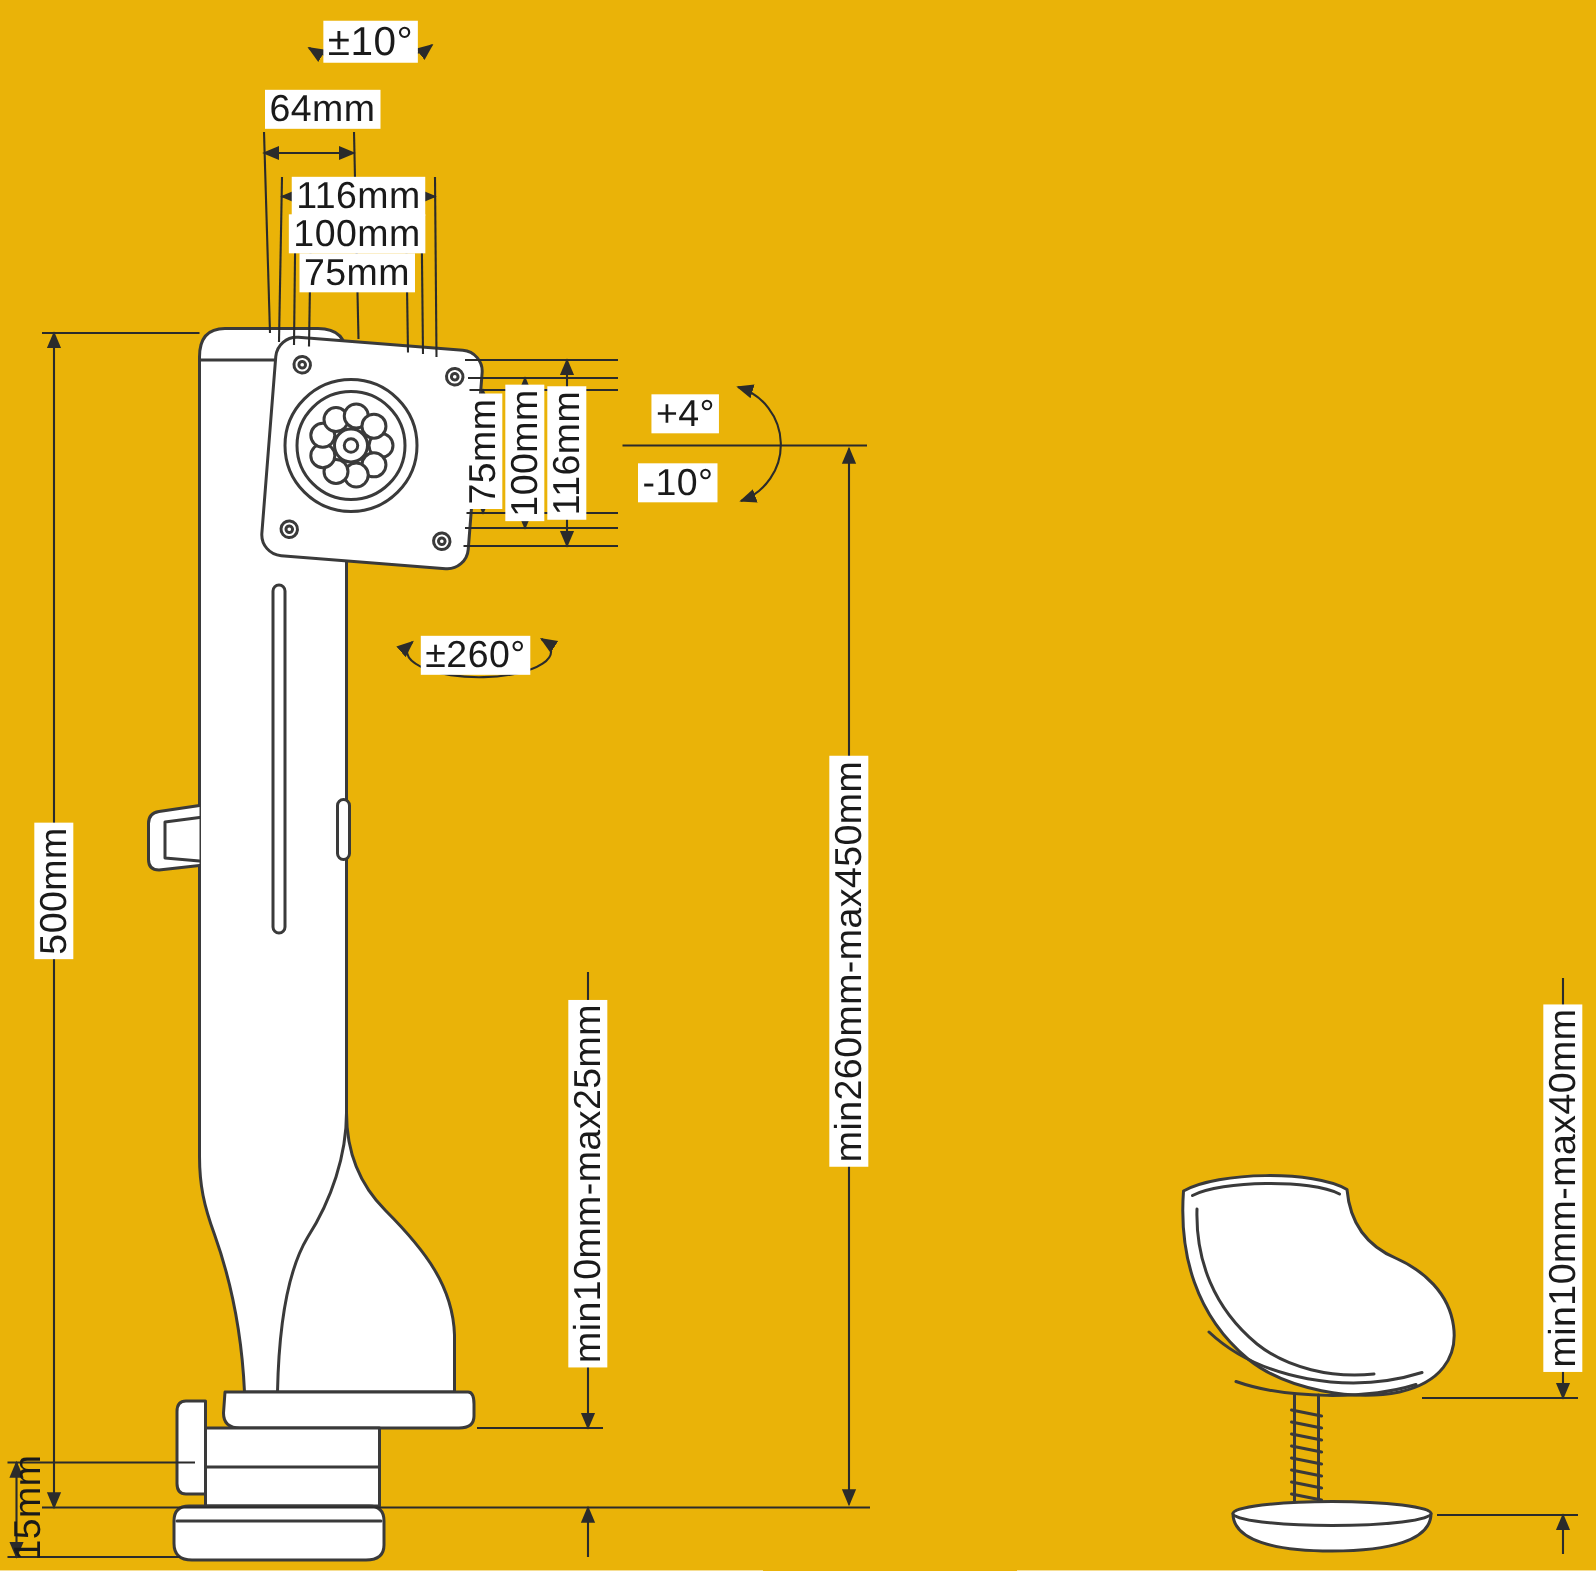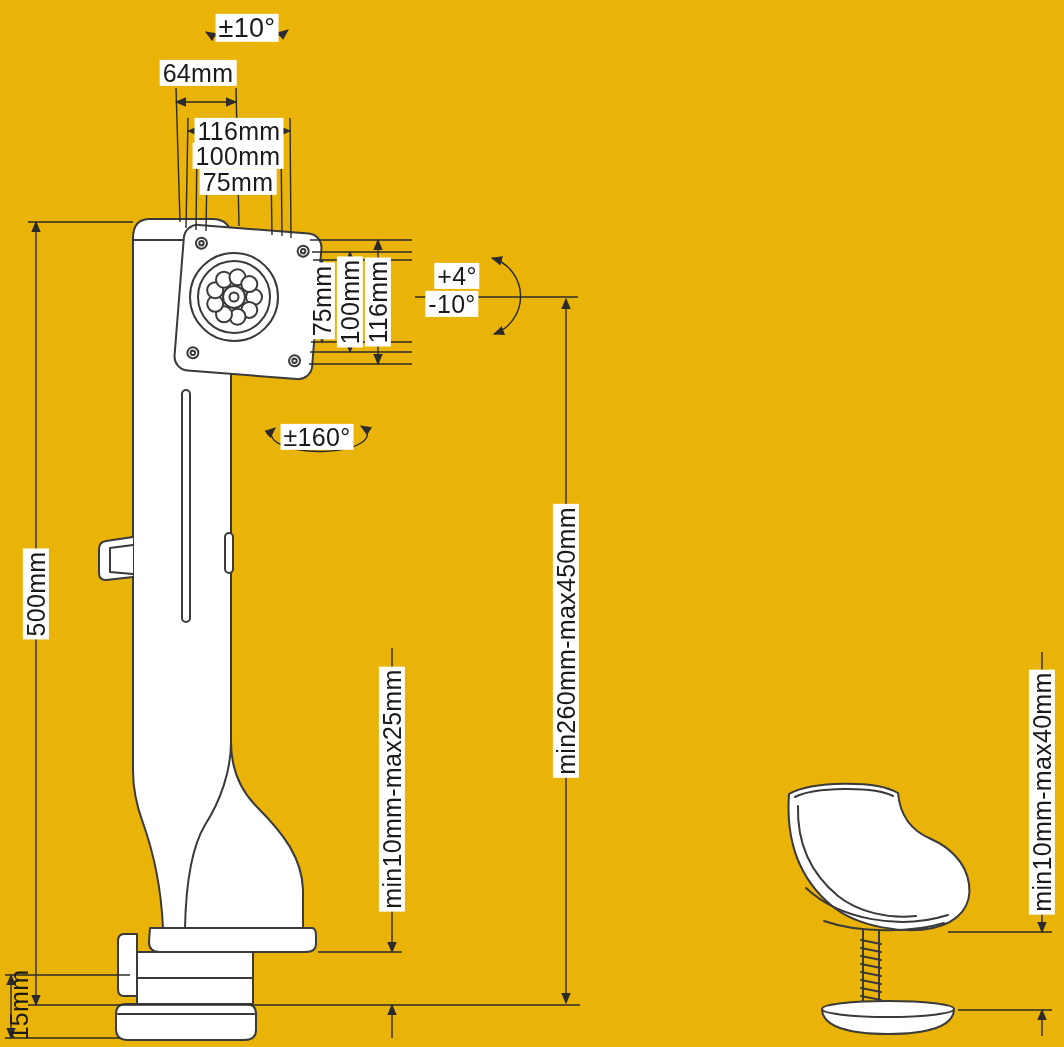--- a/index.html
+++ b/index.html
@@ -152,29 +152,29 @@
       <line x1="5" y1="1038" x2="120" y2="1038"></line>
 
       <line x1="1042" y1="652" x2="1042" y2="932" marker-end="url(#arr)"></line>
       <line x1="1042" y1="1036" x2="1042" y2="1010" marker-end="url(#arr)"></line>
       <line x1="948" y1="932" x2="1052" y2="932"></line>
       <line x1="958" y1="1010" x2="1052" y2="1010"></line>
     </g>
   </svg>
 
   <span class="lbl big" style="left:247px;top:28px">±10°</span>
-  <span class="lbl" style="left:198px;top:73px">64mm</span>
+  <span class="lbl" style="left:215px;top:73px">64mm</span>
   <span class="lbl" style="left:239px;top:131px">116mm</span>
   <span class="lbl" style="left:238px;top:156px">100mm</span>
   <span class="lbl" style="left:238px;top:182px">75mm</span>
   <span class="lbl v" style="left:322px;top:301px">75mm</span>
   <span class="lbl v" style="left:350px;top:302px">100mm</span>
   <span class="lbl v" style="left:378px;top:302px">116mm</span>
   <span class="lbl" style="left:457px;top:276px">+4°</span>
-  <span class="lbl" style="left:452px;top:304px">-10°</span>
-  <span class="lbl" style="left:317px;top:437px">±160°</span>
+  <span class="lbl" style="left:452px;top:322px">-10°</span>
+  <span class="lbl" style="left:317px;top:437px">±260°</span>
   <span class="lbl v" style="left:36px;top:594px">500mm</span>
   <span class="lbl v" style="left:392px;top:789px">min10mm-max25mm</span>
   <span class="lbl v" style="left:566px;top:641px">min260mm-max450mm</span>
   <span class="lbl v nobg" style="left:19px;top:1005px">15mm</span>
   <span class="lbl v" style="left:1042px;top:792px">min10mm-max40mm</span>
 
 </div>
 
 </body></html>

